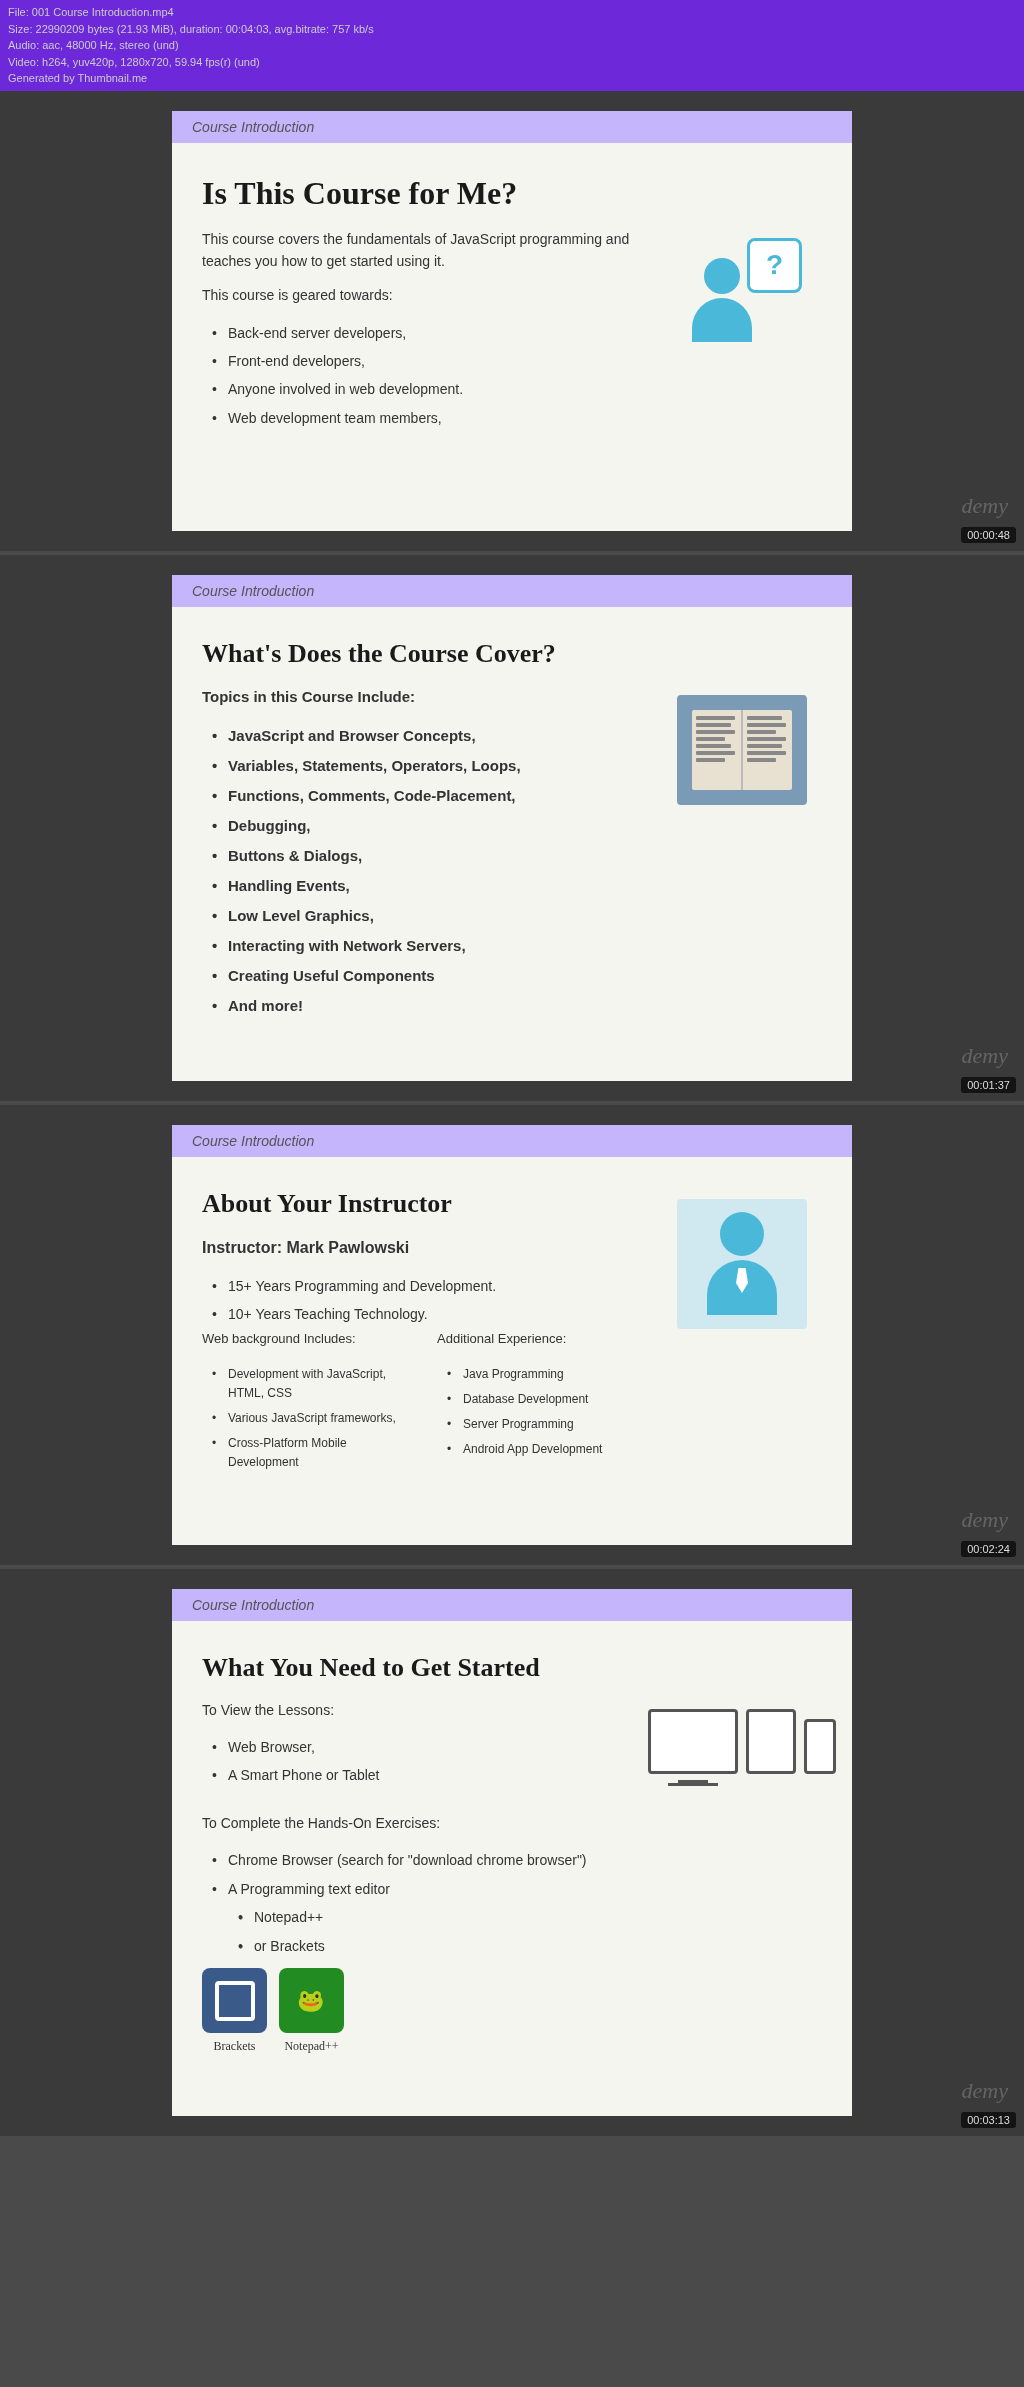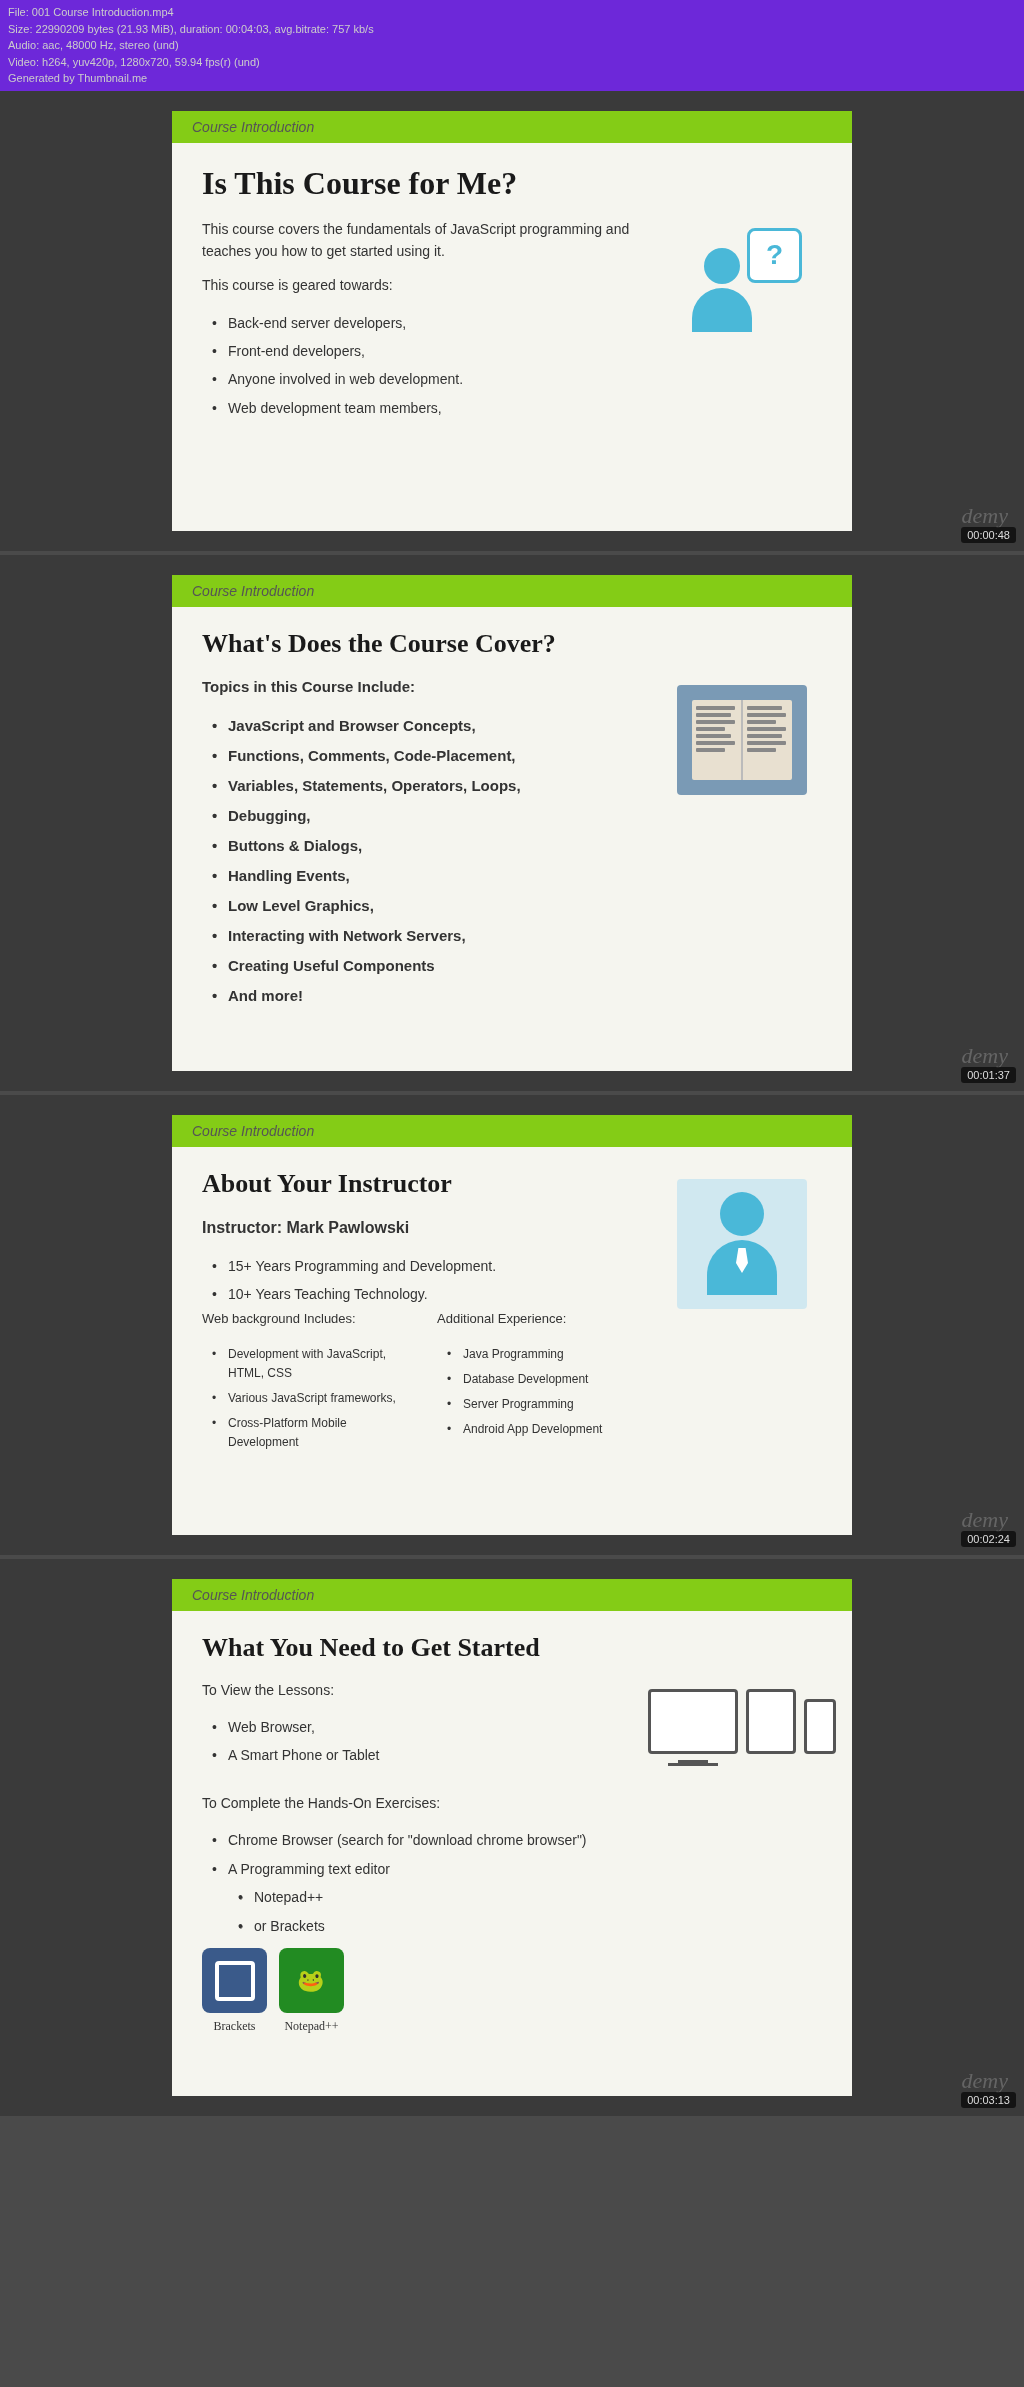--- a/index.html
+++ b/index.html
@@ -20,26 +20,26 @@
     .slide {
       background: #f5f5ef;
       max-width: 680px;
       margin: 0 auto;
       padding: 0 0 40px 0;
       position: relative;
       min-height: 420px;
     }
 
     .slide-header {
-      background: #84cc16;
+      background: #c4b5fd;
       padding: 8px 20px;
       font-size: 14px;
       color: #555;
       font-style: italic;
-      margin-bottom: 12px;
+      margin-bottom: 22px;
     }
 
     .slide-content {
       padding: 10px 30px 20px 30px;
     }
 
     .slide-title {
       font-size: 32px;
       font-weight: bold;
       color: #1a1a1a;
@@ -372,21 +372,21 @@
 
     .slide-section {
       position: relative;
       background: #3a3a3a;
       padding: 20px 40px;
     }
 
     .demy-watermark {
       position: absolute;
       right: 16px;
-      bottom: 22px;
+      bottom: 32px;
       font-size: 22px;
       color: rgba(180,180,180,0.35);
       font-style: italic;
       font-family: Georgia, serif;
       margin-top: 29px;
     }
 
     .ts-badge {
       background: rgba(0,0,0,0.65);
       color: #ddd;
@@ -447,22 +447,22 @@
   <div class="slide">
     <div class="slide-header">Course Introduction</div>
     <div class="slide-content">
       <div class="slide-subtitle">What's Does the Course Cover?</div>
       <div class="slide-layout-right">
         <div class="text-part">
           <div class="slide-body">
             <p class="bold-heading">Topics in this Course Include:</p>
             <ul class="bold-list">
               <li>JavaScript and Browser Concepts,</li>
+              <li>Variables, Statements, Operators, Loops,</li>
               <li>Functions, Comments, Code-Placement,</li>
-              <li>Variables, Statements, Operators, Loops,</li>
               <li>Debugging,</li>
               <li>Buttons &amp; Dialogs,</li>
               <li>Handling Events,</li>
               <li>Low Level Graphics,</li>
               <li>Interacting with Network Servers,</li>
               <li>Creating Useful Components</li>
               <li>And more!</li>
             </ul>
           </div>
         </div>

